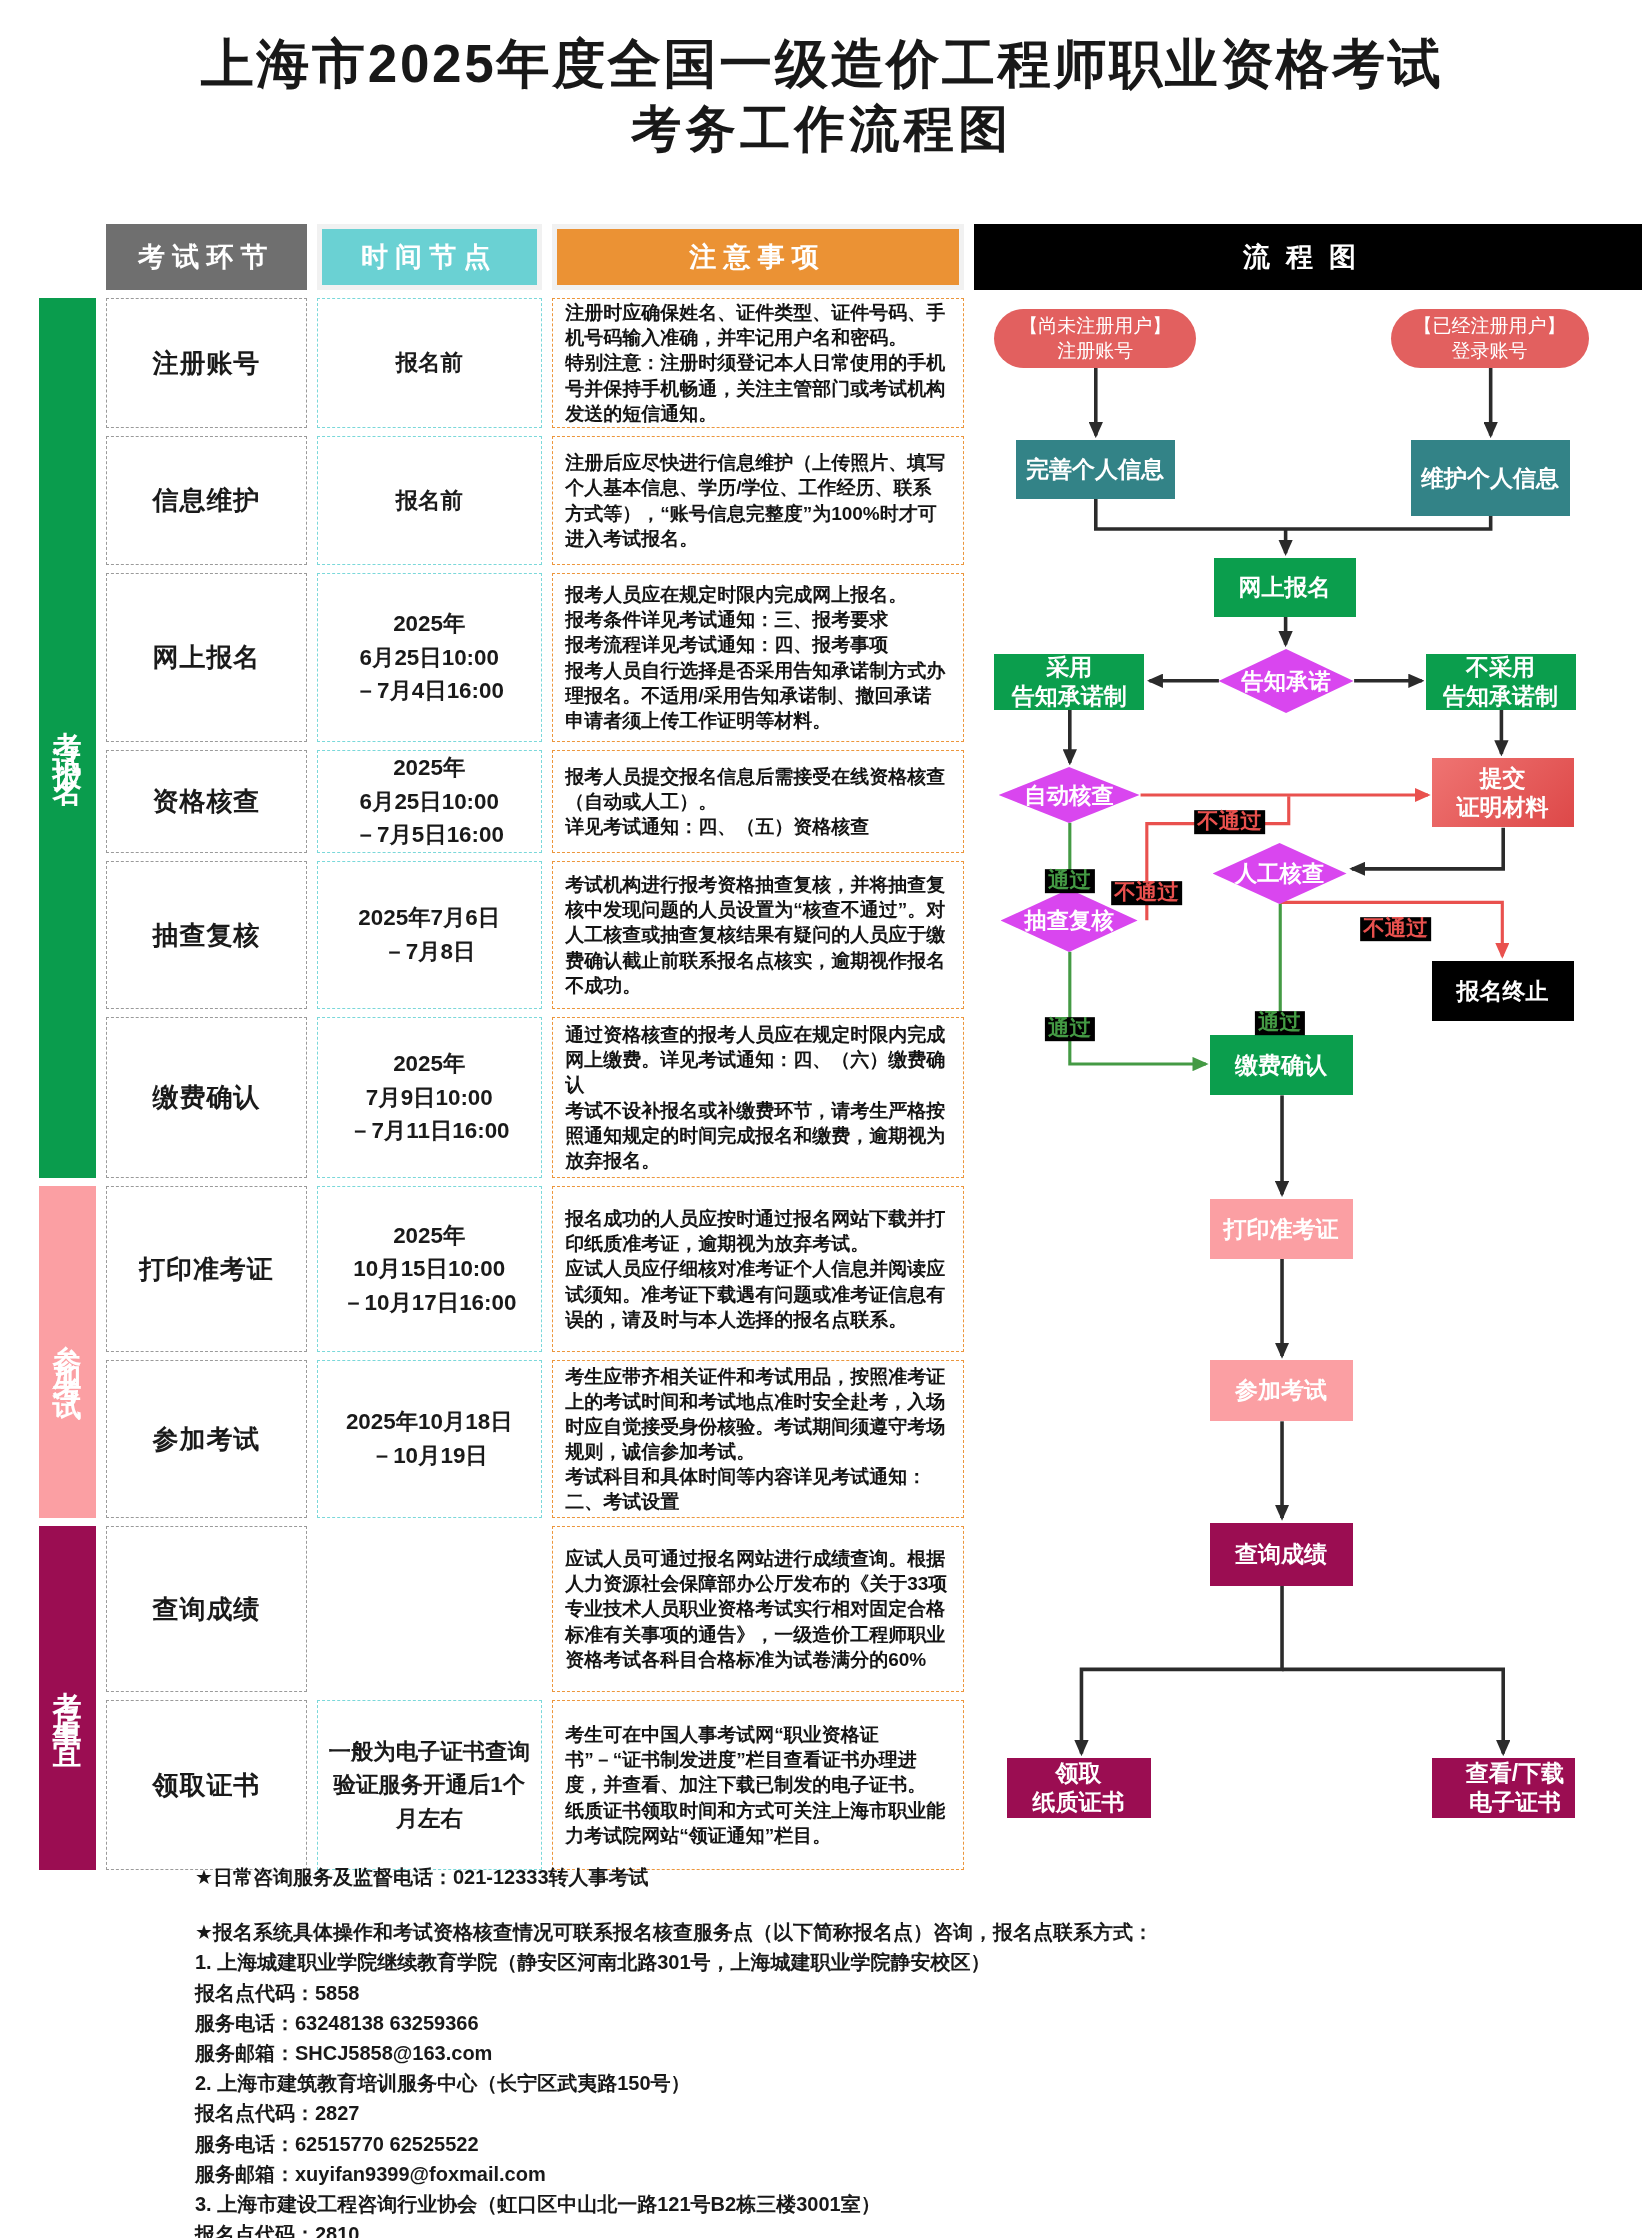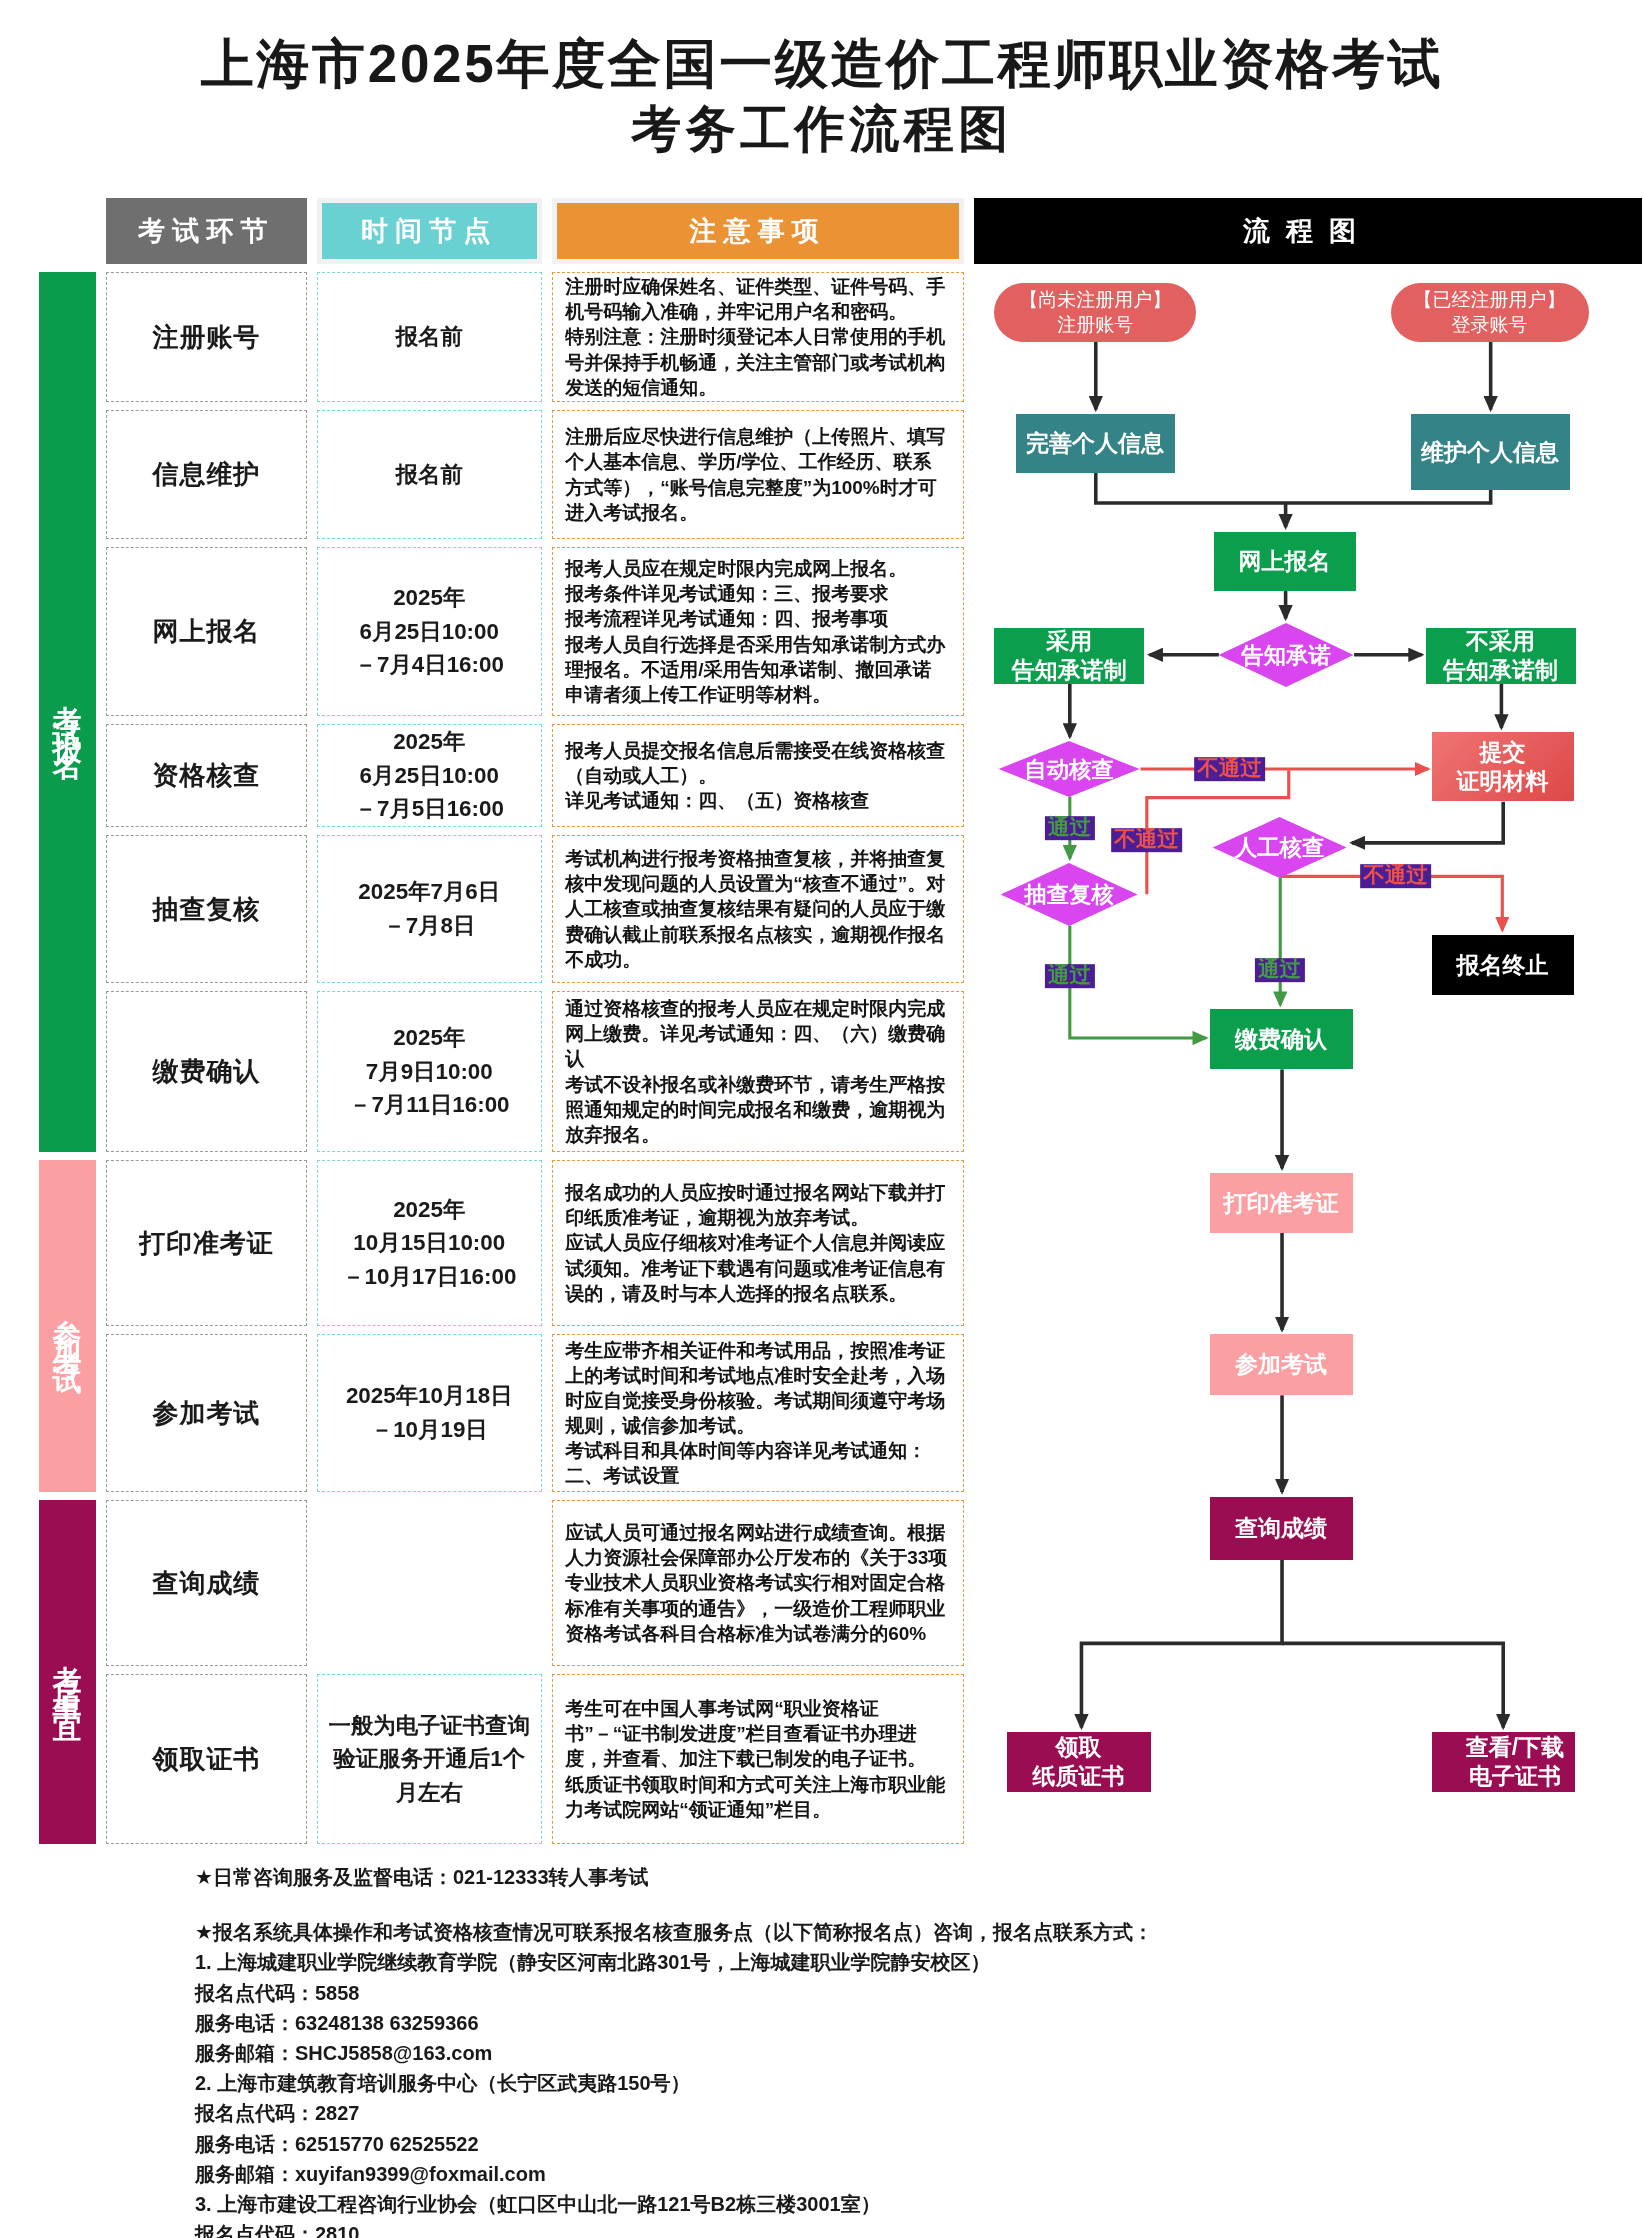--- a/index.html
+++ b/index.html
@@ -1,21 +1,21 @@
 <!DOCTYPE html>
 <html style="font-size:7.2px"><head>
 <meta charset="utf-8">
 <style>
   html,body{margin:0;padding:0;background:#fff;}
   .page{position:relative;width:1644px;height:2463px;background:#ffffff;overflow:hidden;
         font-family:"Liberation Sans","DejaVu Sans",sans-serif;color:#111;}
   .title{margin-top:29.6px;text-align:center;font-weight:800;color:#181818;}
   .title .l1{font-size:53px;letter-spacing:2.7px;line-height:1.28;}
   .title .l2{font-size:50px;letter-spacing:4.5px;line-height:1.3;}
-  .grid{position:absolute;left:39px;top:198px;display:grid;
+  .grid{position:absolute;left:39px;top:224px;display:grid;
         grid-template-columns:57px 201px 225px 412px 668px;
         grid-template-rows:66px 130px 129px 169px 103px 148px 161px 166px 158px 166px 170px;
         column-gap:9.9px;row-gap:8px;}
   .hdr{display:flex;align-items:center;justify-content:center;color:#fff;font-weight:800;
        font-size:27px;letter-spacing:7.2px;}
   .hdr-gray{grid-row:1;grid-column:2;background:#6f6f6f;}
   .hdr-teal{grid-row:1;grid-column:3;background:#6ad1d3;border:5.4px solid #f1f1f1;}
   .hdr-orange{grid-row:1;grid-column:4;background:#eb9234;border:5.4px solid #f1f1f1;}
   .hdr-red{grid-row:1;grid-column:5;background:#000000;letter-spacing:16px;}
   .sidebar{grid-column:1;display:flex;align-items:center;justify-content:center;
@@ -42,21 +42,21 @@
   .fnode.diamond{clip-path:polygon(50% 0,100% 50%,50% 100%,0 50%);font-size:22.4px;}
   .c-red{background:#e2605f;}
   .c-grad{background:linear-gradient(135deg,#ef7472,#dd4848);}
   .c-teal{background:#338387;}
   .c-green{background:#0b9e4d;}
   .c-blue{background:#d946ef;}
   .c-black{background:#000000;}
   .c-pink{background:#fb9fa3;}
   .c-magenta{background:#9b0d52;}
   .elabel{position:absolute;transform:translate(-50%,-50%);font-size:21.5px;font-weight:700;
-          background:#4c1d95;padding:0 3.6px;line-height:1.1;}
+          background:#000000;padding:0 3.6px;line-height:1.1;margin-top:27px;}
   .elabel.green{color:#449a44;}
   .elabel.red{color:#e9514e;}
   .footer{position:absolute;left:195px;top:1865px;width:1415px;color:#191919;}
   .footer-line{font-size:20px;font-weight:700;line-height:1.22;margin-bottom:5.8px;}
   .footer-gap{height:25px;}
 </style>
 </head>
 <body>
 
 <div class="page">

